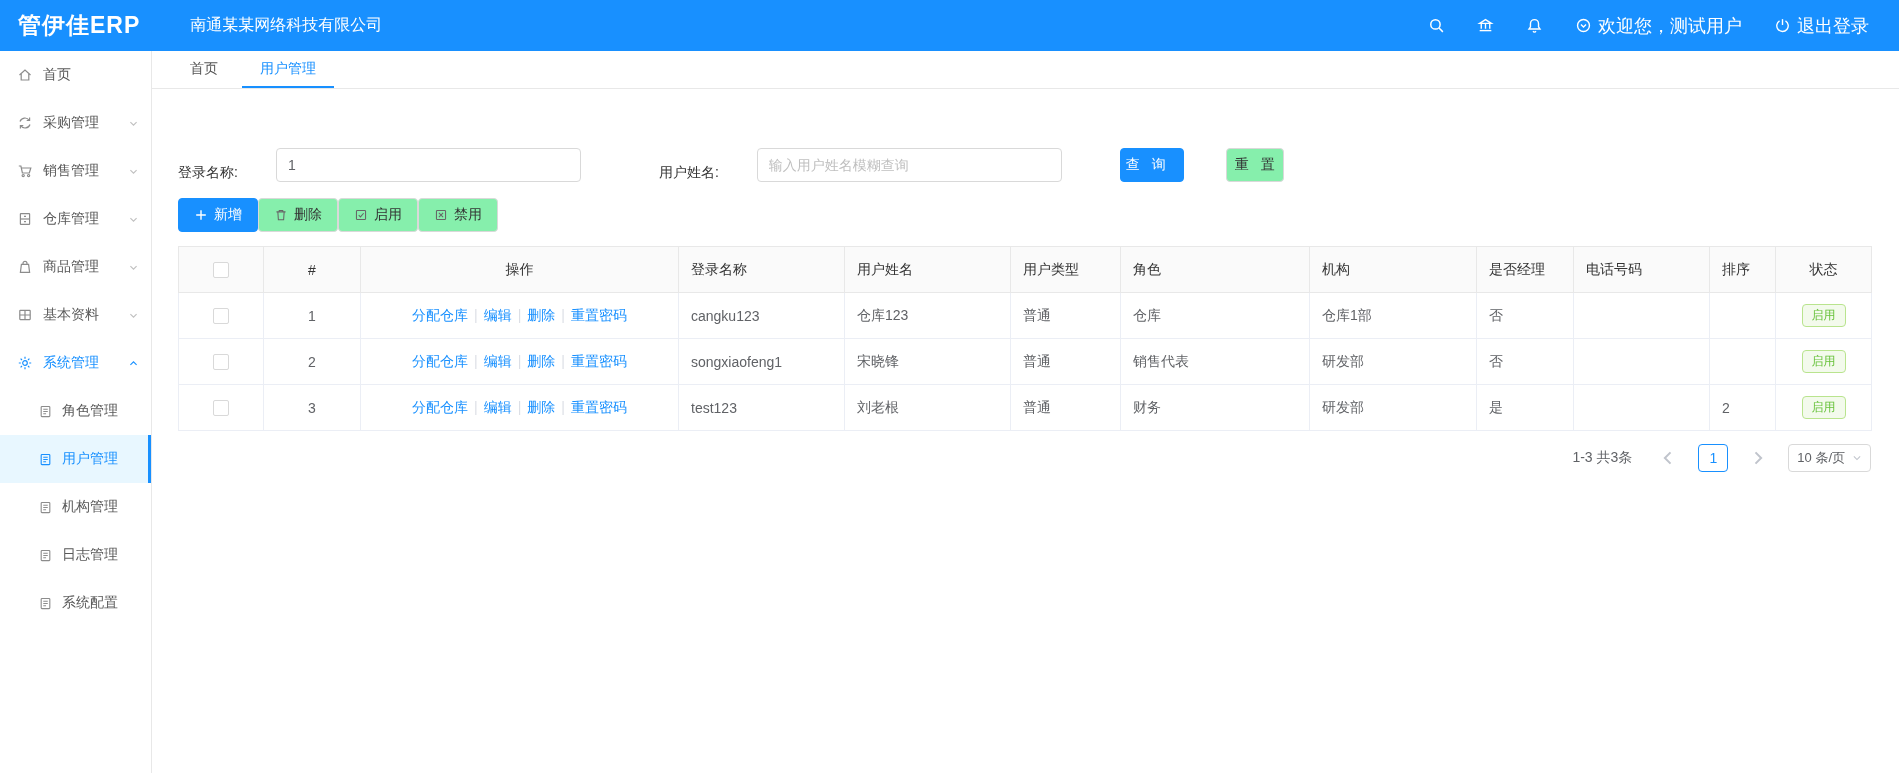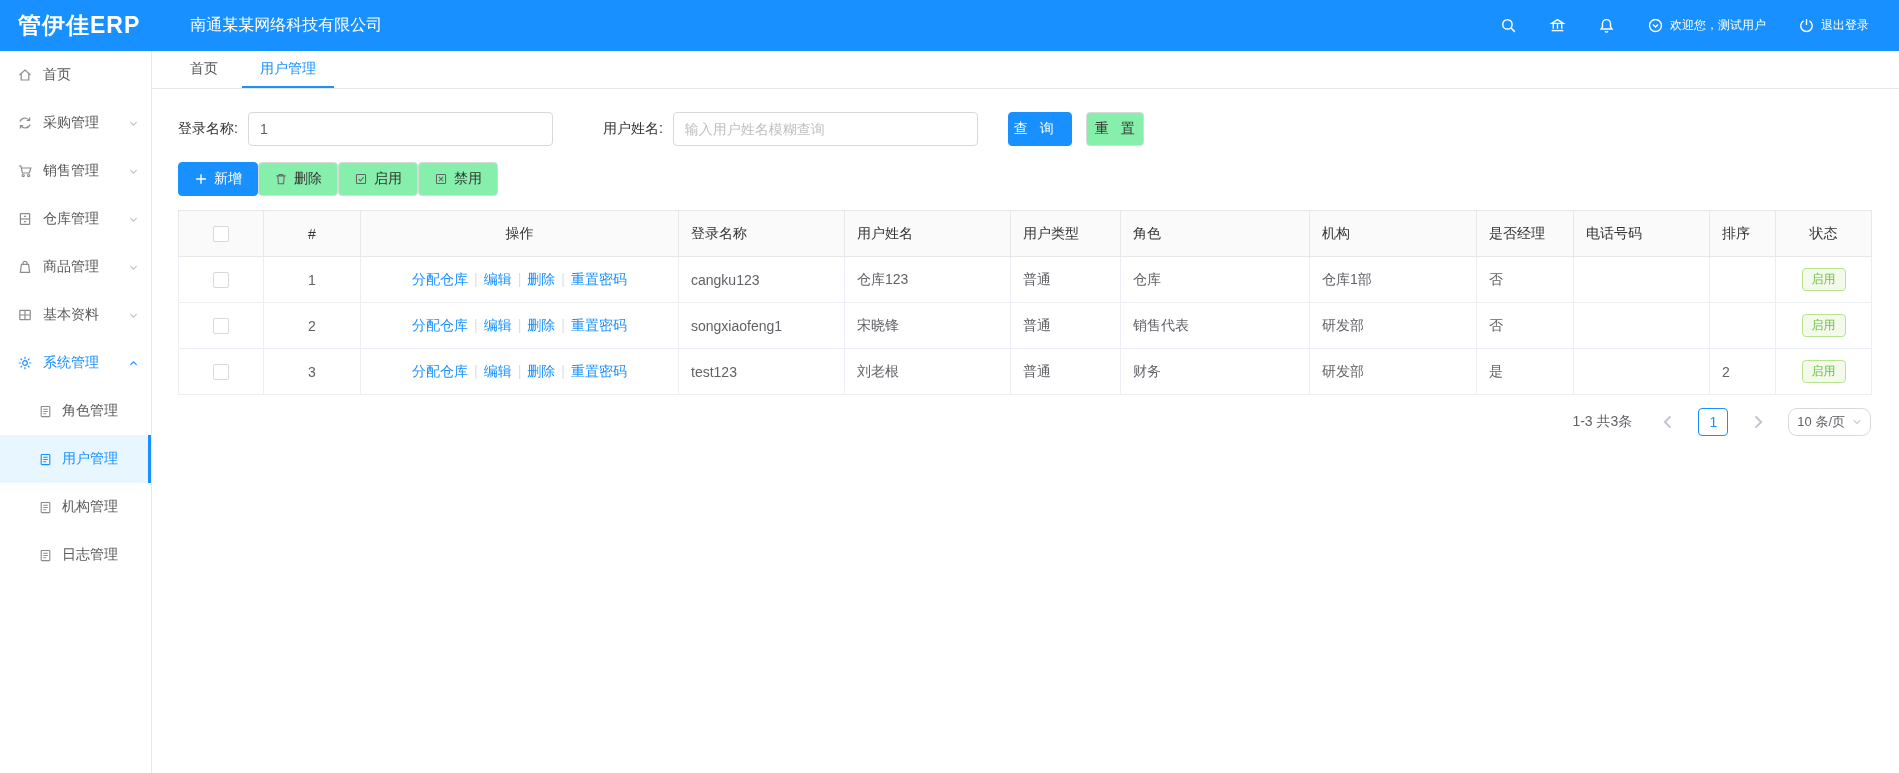--- a/index.html
+++ b/index.html
@@ -10,21 +10,21 @@
     font-size:14px; color:#333;
   }
   .i { display:inline-block; vertical-align:middle; flex:none; }
   .i svg { display:block; width:100%; height:100%; }
 
   
   .topbar { height:51px; background:#1890ff; display:flex; align-items:center;
             padding:0 30px 0 18px; color:#fff; }
   .logo { font-size:23px; font-weight:bold; letter-spacing:1px; }
   .company { margin-left:50px; font-size:16px; }
-  .top-right { margin-left:auto; display:flex; align-items:center; gap:32px; font-size:12px;text-align:right; }
+  .top-right { margin-left:auto; display:flex; align-items:center; gap:32px; font-size:18px;text-align:right; }
   .top-right .i { width:17px; height:17px; color:#fff; }
   .top-group { display:flex; align-items:center; gap:6px; cursor:pointer; }
 
   
   .layout { display:flex; height:722px; }
   .sidebar { width:152px; flex:none; border-right:1px solid #e8e8e8; background:#fff; overflow:hidden; }
   .mitem { height:48px; display:flex; align-items:center; padding:0 12px 0 17px; color:#595959; cursor:pointer; }
   .mitem .ic { width:16px; height:16px; color:#8c8c8c; margin-right:10px; }
   .mitem .chev { margin-left:auto; width:11px; height:11px; color:#bfbfbf; }
   .mitem.active-parent, .mitem.active-parent .ic, .mitem.active-parent .chev { color:#1890ff; }
@@ -35,33 +35,33 @@
 
   .main { flex:1; min-width:0; display:flex; flex-direction:column; background:#fff; }
   .tabbar { height:38px; flex:none; border-bottom:1px solid #e8e8e8; display:flex; padding-left:20px; background:#fff; }
   .tab { padding:0 18px; display:flex; align-items:center; color:#555; cursor:pointer;
          border-bottom:2px solid transparent; margin-right:6px; }
   .tab.active { color:#1890ff; border-bottom-color:#1890ff; }
 
   .content { padding:23px 28px 0 26px; }
 
   
-  .srow { display:flex; align-items:center; }
+  .srow { display:flex; align-items:flex-end;gap:28px; }
   .flabel { color:#333; margin-right:10px; }
   .tinput { width:305px; height:34px; border:1px solid #d9d9d9; border-radius:4px;
             padding:0 11px; font-size:14px; color:#606266; outline:none; font-family:inherit; background:#fff; }
   .tinput::placeholder { color:#bfbfbf; }
   .gap2 { margin-left:50px; }
   .btn { height:34px; border-radius:4px; border:1px solid #d9d9d9; background:#86efac; color:#333;
          font-size:14px; display:inline-flex; align-items:center; justify-content:center;
          padding:0 15px; cursor:pointer; font-family:inherit; gap:6px; }
   .btn .i { width:14px; height:14px; color:#666; }
   .btn.primary { background:#1890ff; border-color:#1890ff; color:#fff; }
   .btn.primary .i { color:#fff; }
-  .q { margin-left:30px; width:64px; letter-spacing:4px; padding:0 12px 0 4px; }
+  .q { margin-left:30px; width:64px; letter-spacing:4px; padding:0 12px 0 4px;margin-top:36px; }
   .r { margin-left:14px; width:58px; letter-spacing:4px; padding:0 0 0 4px; }
 
   
   .toolbar { margin-top:16px; display:flex; }
 
   
   table.grid { margin-top:14px; border-collapse:collapse; table-layout:fixed; width:1693px; }
   .grid th, .grid td { border:1px solid #ebeef5; font-weight:normal; font-size:14px; color:#606266;
                        padding:0 12px; height:46px; text-align:left; background:#fff;
                        overflow:hidden; white-space:nowrap; }
@@ -74,21 +74,21 @@
   .badge { display:inline-block; padding:3px 9px; font-size:12px; color:#67c23a; background:#f3faec;
            border:1px solid #b9e48e; border-radius:4px; line-height:1.2; }
 
   
   .pager { margin-top:13px; display:flex; justify-content:flex-end; align-items:center;
            width:1693px; color:#606266; gap:20px; }
   .pager .total { margin-right:6px; }
   .parrow { width:20px; height:20px; color:#c0c4cc; cursor:pointer; }
   .ppage { width:30px; height:28px; border:1px solid #1890ff; color:#1890ff; border-radius:4px;
            display:flex; align-items:center; justify-content:center; cursor:pointer; background:#fff; }
-  .psize { height:28px; border:1px solid #d9d9d9; border-radius:9px; display:flex; align-items:center;
+  .psize { height:28px; border:1px solid #d9d9d9; border-radius:4px; display:flex; align-items:center;
            padding:0 8px; gap:7px; color:#606266; cursor:pointer; background:#fff; font-size:13px; }
   .psize .i { width:10px; height:10px; color:#c0c4cc; }
 </style>
 </head>
 <body>
 
 <div class="topbar">
   <div class="logo">管伊佳ERP</div>
   <div class="company">南通某某网络科技有限公司</div>
   <div class="top-right">
@@ -274,20 +274,29 @@
     <div class="sitem">
       <span class="i ic">
         <svg viewBox="0 0 16 16" fill="none" stroke="currentColor" stroke-width="1.2">
             <rect x="3.4" y="2.6" width="9.2" height="10.8" rx="0.8"></rect>
             <path d="M5.6 5.6 h4.8 M5.6 8 h4.8 M5.6 10.4 h3"></path>
           </svg>
       </span>
       <span>日志管理</span>
     </div>
 
+    <div class="sitem">
+      <span class="i ic">
+        <svg viewBox="0 0 16 16" fill="none" stroke="currentColor" stroke-width="1.2">
+            <rect x="3.4" y="2.6" width="9.2" height="10.8" rx="0.8"></rect>
+            <path d="M5.6 5.6 h4.8 M5.6 8 h4.8 M5.6 10.4 h3"></path>
+          </svg>
+      </span>
+      <span>系统配置</span>
+    </div>
   </div>
 
   <div class="main">
 
     <div class="tabbar">
       <div class="tab">
         <span>首页</span>
       </div>
       <div class="tab active">
         <span>用户管理</span>

